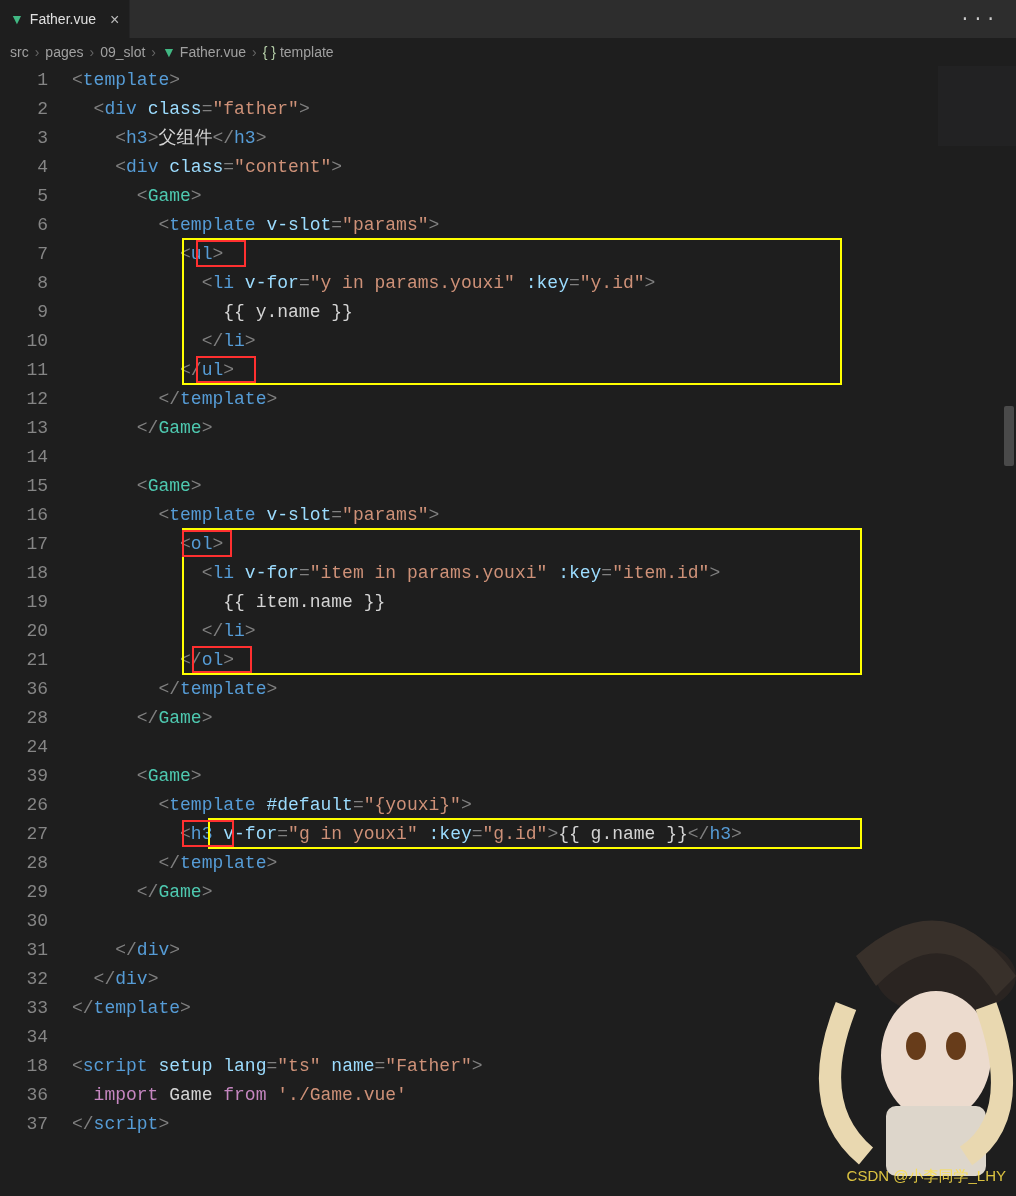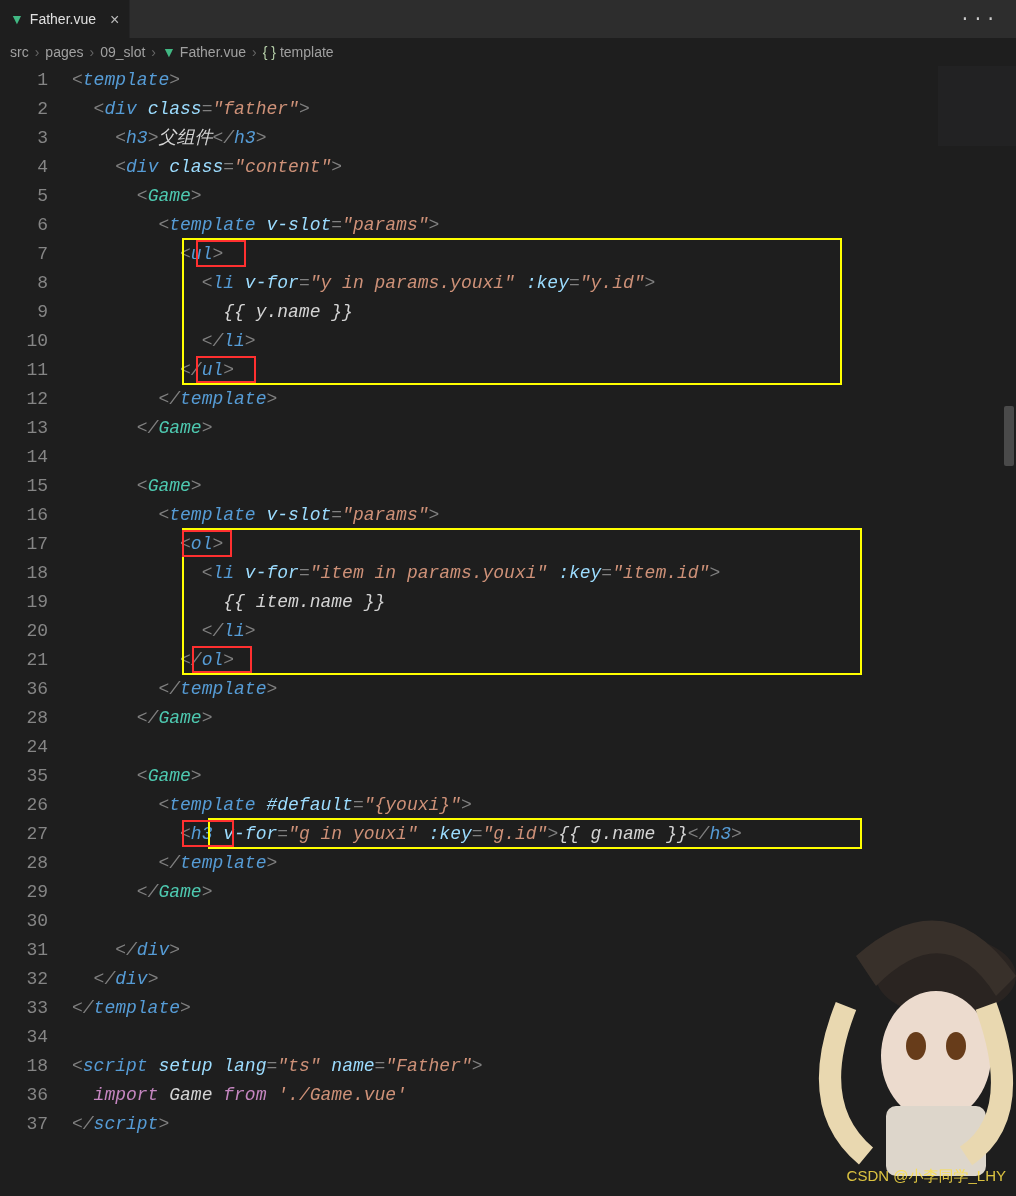--- a/index.html
+++ b/index.html
@@ -23,21 +23,21 @@
   .menu-dots{margin-left:auto; padding:0 18px; color:#ccc; font-size:18px; letter-spacing:2px;}
   
   .crumbs{display:flex; align-items:center; padding:4px 10px; height:28px; font-size:14px; color:var(--breadcrumb); font-family:"Segoe UI",sans-serif; gap:4px;}
   .crumbs .sep{color:#666; padding:0 2px;}
   .crumbs .ico{color:#41b883;}
   .crumbs .obj-ico{color:#b5cea8;}
   
   .editor{position:relative; display:flex; height:calc(100% - 66px);}
   .gutter{width:72px; text-align:right; padding-right:24px; color:var(--gutter); user-select:none; font-size:18px;}
   .gutter .ln{height:29px;}
-  .code{position:relative; flex:1; padding-right:90px; white-space:pre;font-style:italic;}
+  .code{position:relative; flex:1; padding-right:90px; white-space:pre;}
   .line{height:29px; position:relative;}
   .p{color:var(--tag);} .t{color:var(--tagname);} .a{color:var(--attr);}
   .s{color:var(--string);} .c{color:var(--component);}
   .im{color:var(--import);} .m{color:var(--mustache);} .txt{color:var(--text);}
   
   .box{position:absolute; pointer-events:none; z-index:3;}
   .y{border:2px solid var(--yellow);}
   .r{border:2px solid var(--red);}
   
   .minimap{position:absolute; right:0; top:66px; width:78px; height:80px; background:#252526; opacity:.6;}
@@ -93,21 +93,21 @@
       <div class="ln">15</div>
       <div class="ln">16</div>
       <div class="ln">17</div>
       <div class="ln">18</div>
       <div class="ln">19</div>
       <div class="ln">20</div>
       <div class="ln">21</div>
       <div class="ln">36</div>
       <div class="ln">28</div>
       <div class="ln">24</div>
-      <div class="ln">35</div>
+      <div class="ln">39</div>
       <div class="ln">26</div>
       <div class="ln">27</div>
       <div class="ln">28</div>
       <div class="ln">29</div>
       <div class="ln">30</div>
       <div class="ln">31</div>
       <div class="ln">32</div>
       <div class="ln">33</div>
       <div class="ln">34</div>
       <div class="ln">18</div>

